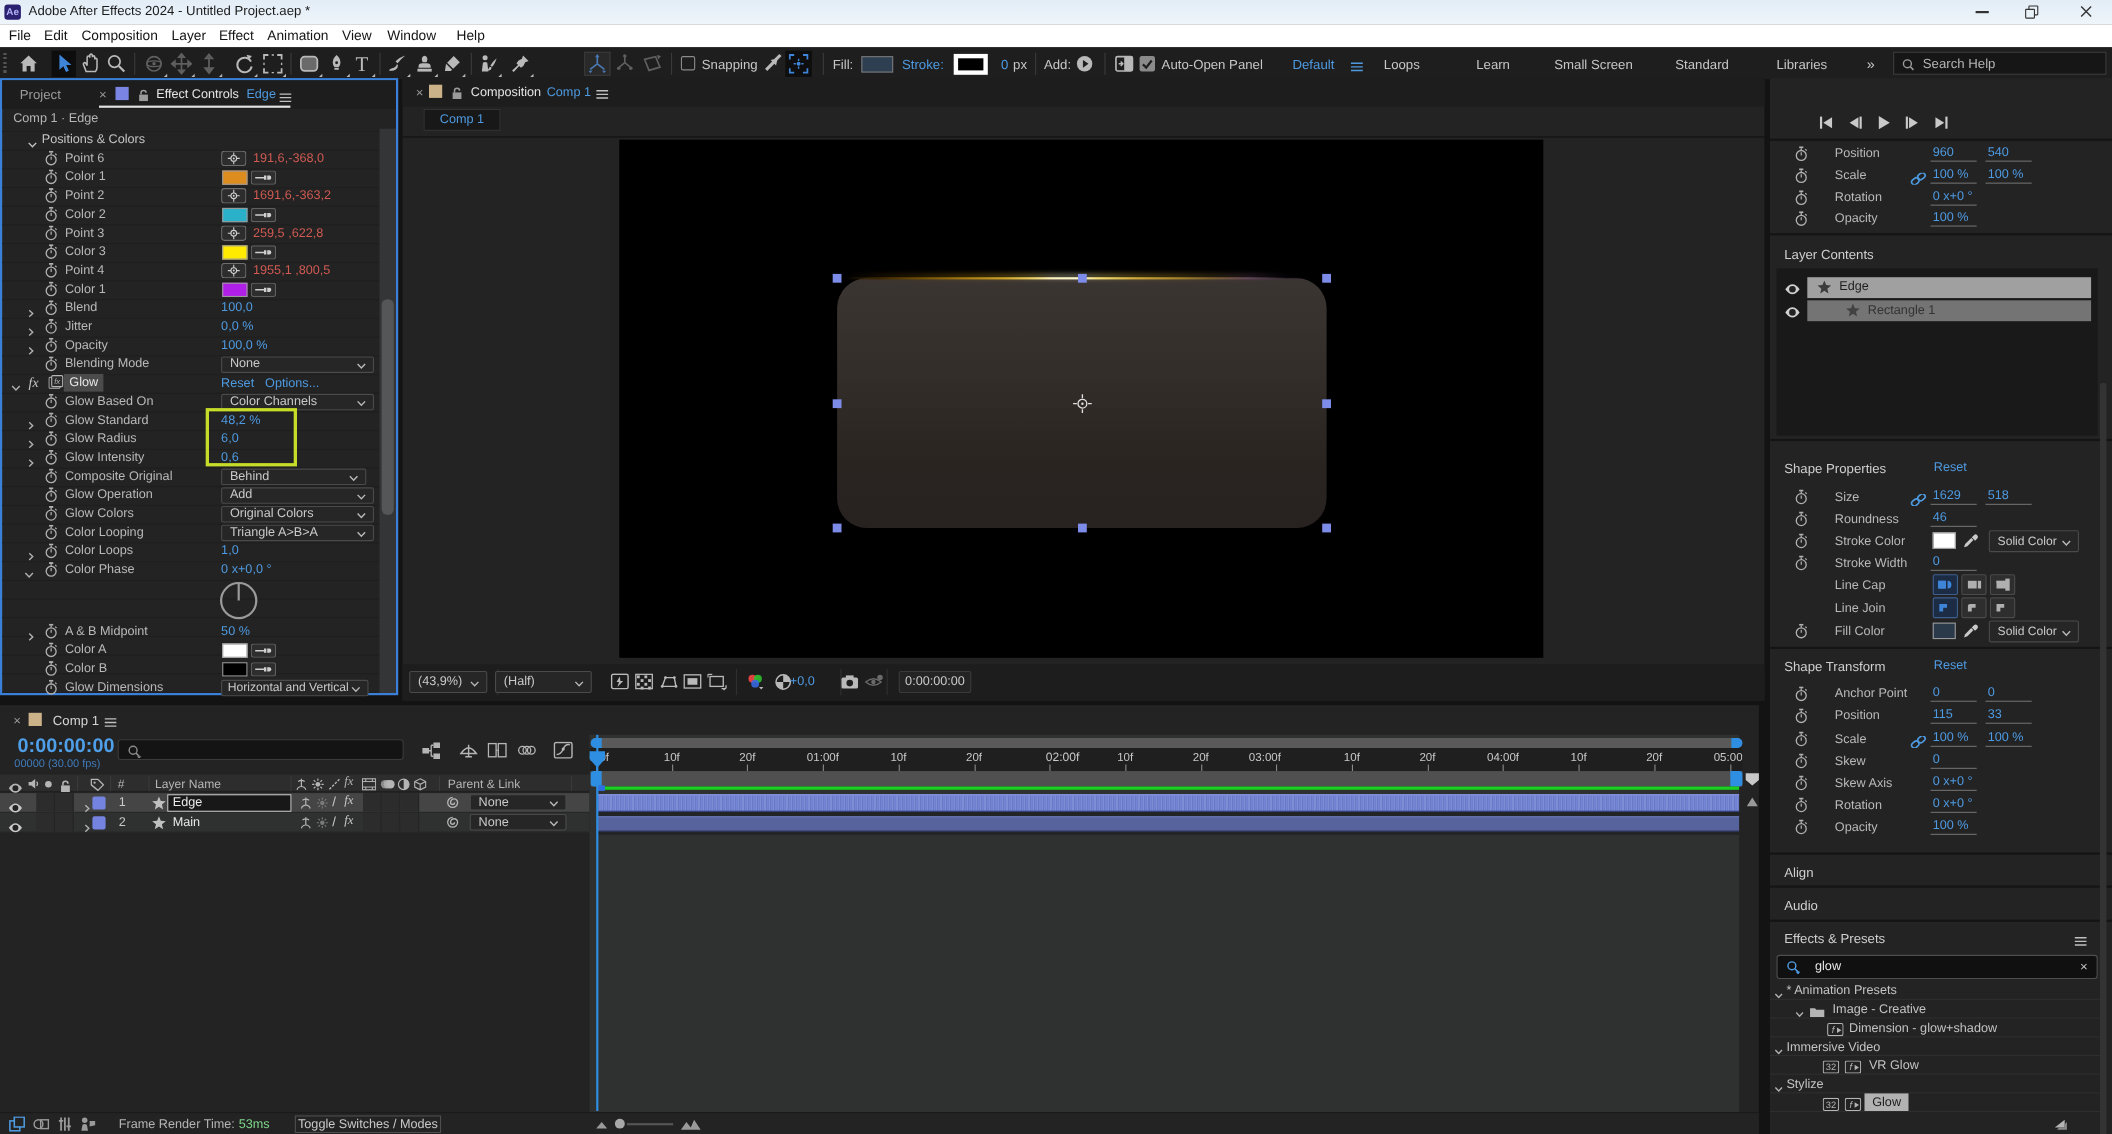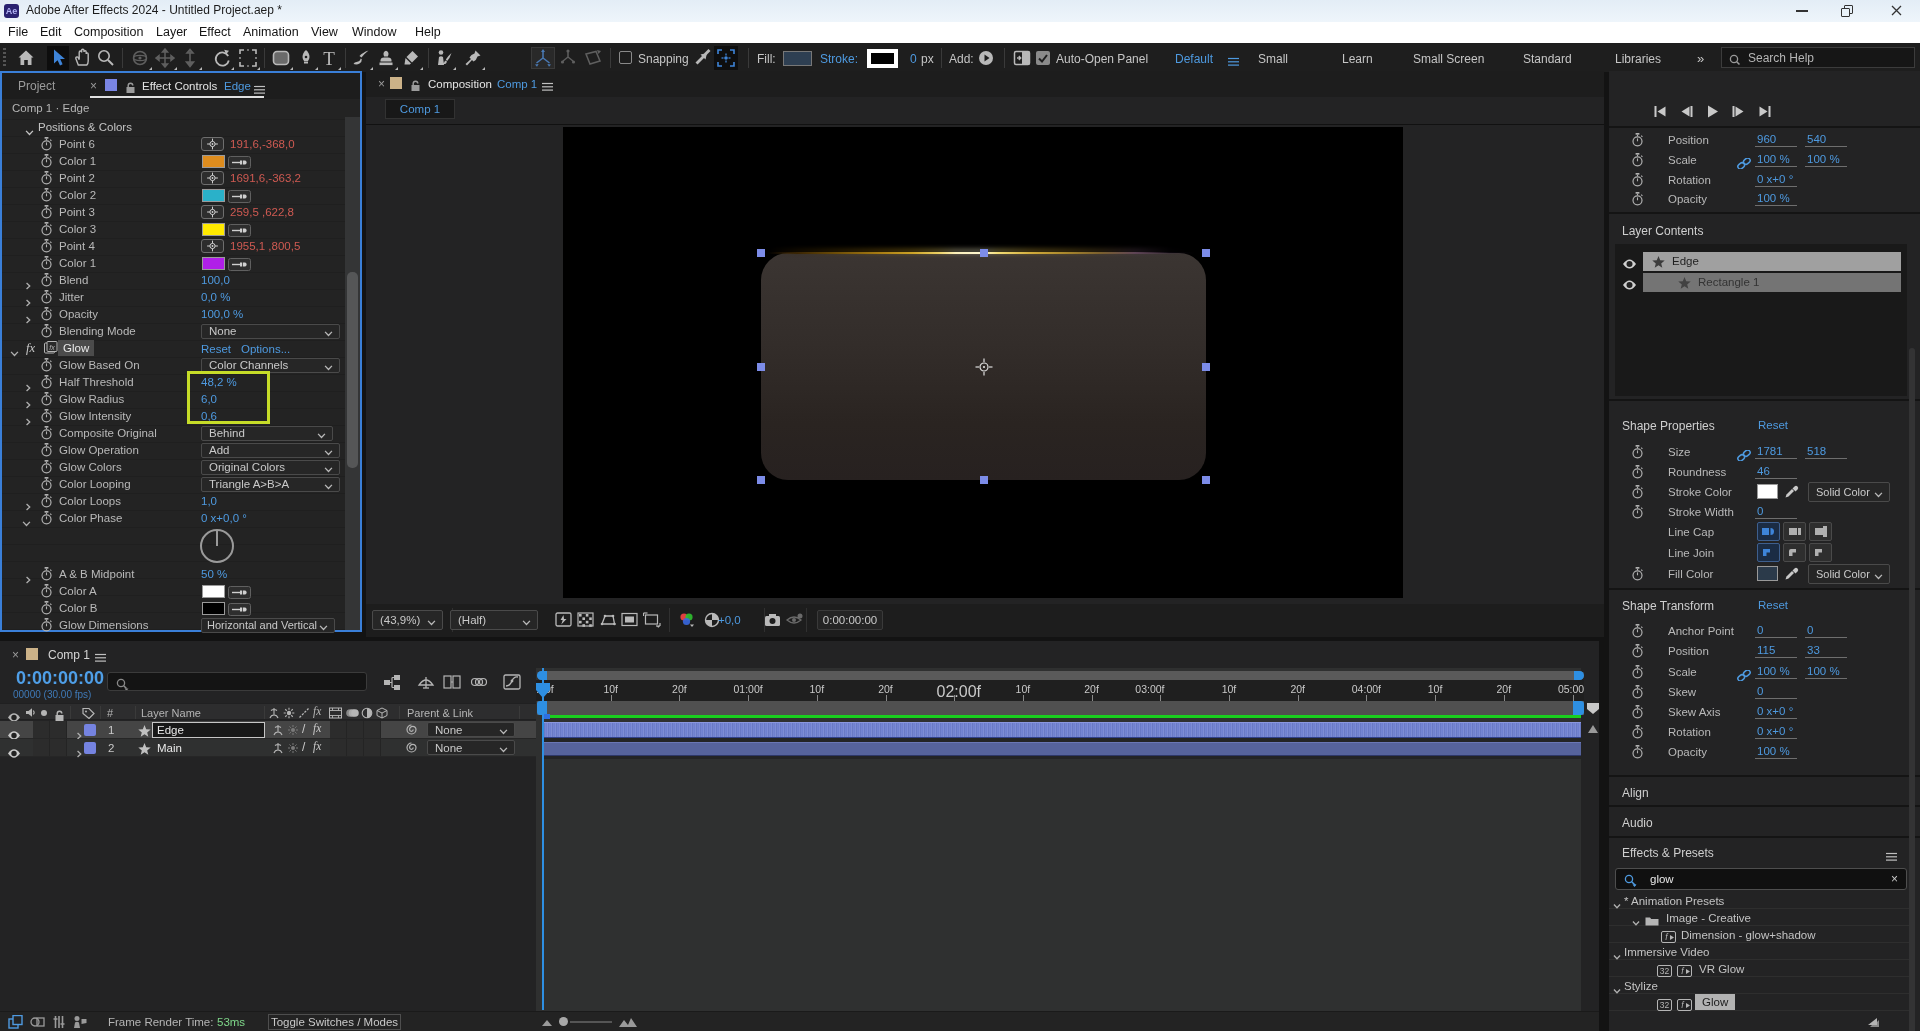--- a/index.html
+++ b/index.html
@@ -198,21 +198,21 @@
 <div class="a" style="left:1012.0px;top:48.0px;width:20px;height:20px"><svg style="" width="20" height="20" viewBox="0 0 20 20">
         <rect x="2.5" y="3.5" width="15" height="13" rx="1.5" fill="none" stroke="#b9b9b9" stroke-width="1.5"></rect>
         <rect x="10" y="3.5" width="7.5" height="13" fill="#b9b9b9"></rect>
         <path d="M5 10 l3.5 0 m-1.7 -2 l2 2 l-2 2" stroke="#b9b9b9" stroke-width="1.3" fill="none"></path>
       </svg></div>
 <div class="a" style="left:1036px;top:51px;width:14px;height:14px;background:#8a8a8a;border-radius:2px"><svg style="" width="14" height="14" viewBox="0 0 14 14">
         <path d="M3 7.5 L6 10.5 L11 4" stroke="#1e1e1e" stroke-width="2" fill="none"></path>
       </svg></div>
 <div class="a" style="left:1056px;top:52px;font-size:12px;color:#c6c6c6">Auto-Open Panel</div>
 <div class="a" style="left:1175px;top:52px;font-size:12px;color:#4e9ae0">Default</div>
-<div class="a" style="left:1258px;top:52px;font-size:12px;color:#c6c6c6">Small</div>
+<div class="a" style="left:1258px;top:52px;font-size:12px;color:#c6c6c6">Loops</div>
 <div class="a" style="left:1342px;top:52px;font-size:12px;color:#c6c6c6">Learn</div>
 <div class="a" style="left:1413px;top:52px;font-size:12px;color:#c6c6c6">Small Screen</div>
 <div class="a" style="left:1523px;top:52px;font-size:12px;color:#c6c6c6">Standard</div>
 <div class="a" style="left:1615px;top:52px;font-size:12px;color:#c6c6c6">Libraries</div>
 <div class="a" style="left:1228px;top:53px"><svg style="" width="11" height="10" viewBox="0 0 11 10">
         <g stroke="#4e9ae0" stroke-width="1.2">
           <line x1="0" y1="1.5" x2="11" y2="1.5"></line>
           <line x1="0" y1="4.8" x2="11" y2="4.8"></line>
           <line x1="0" y1="8.1" x2="11" y2="8.1"></line>
         </g>
@@ -518,21 +518,21 @@
       <span class="a" style="left:22px;top:4px"><svg style="" width="8" height="8" viewBox="0 0 8 8">
           <path d="M2.56 0.96 L5.76 4.0 L2.56 7.04" fill="none" stroke="#b0b0b0" stroke-width="1.3"></path>
         </svg></span>
       <span class="a" style="left:38px;top:1.5px"><svg style="" width="13" height="14" viewBox="0 0 13 14">
           <rect x="4.6" y="0" width="3.8" height="1.7" fill="#b0b0b0"></rect>
           <line x1="6.5" y1="1.7" x2="6.5" y2="3.4" stroke="#b0b0b0" stroke-width="1.2"></line>
           <line x1="10.2" y1="2.6" x2="11.4" y2="3.9" stroke="#b0b0b0" stroke-width="1.1"></line>
           <circle cx="6.5" cy="8.3" r="4.5" fill="none" stroke="#b0b0b0" stroke-width="1.2"></circle>
           <line x1="6.5" y1="8.3" x2="6.5" y2="5.4" stroke="#b0b0b0" stroke-width="1.1"></line>
         </svg></span>
-      <span class="a" style="left:57px;top:2.5px;font-size:11.5px;color:#b9b9b9">Half Threshold</span>
+      <span class="a" style="left:57px;top:2.5px;font-size:11.5px;color:#b9b9b9">Glow Standard</span>
       <span class="a blue" style="left:199px;top:2.5px;font-size:11.5px">48,2 %</span>
     </div>
 <div class="a" style="left:0;top:317.5px;width:358px;height:17px">
       <span class="a" style="left:22px;top:4px"><svg style="" width="8" height="8" viewBox="0 0 8 8">
           <path d="M2.56 0.96 L5.76 4.0 L2.56 7.04" fill="none" stroke="#b0b0b0" stroke-width="1.3"></path>
         </svg></span>
       <span class="a" style="left:38px;top:1.5px"><svg style="" width="13" height="14" viewBox="0 0 13 14">
           <rect x="4.6" y="0" width="3.8" height="1.7" fill="#b0b0b0"></rect>
           <line x1="6.5" y1="1.7" x2="6.5" y2="3.4" stroke="#b0b0b0" stroke-width="1.2"></line>
           <line x1="10.2" y1="2.6" x2="11.4" y2="3.9" stroke="#b0b0b0" stroke-width="1.1"></line>
@@ -925,21 +925,21 @@
           <circle cx="6.5" cy="8.3" r="4.5" fill="none" stroke="#b0b0b0" stroke-width="1.2"></circle>
           <line x1="6.5" y1="8.3" x2="6.5" y2="5.4" stroke="#b0b0b0" stroke-width="1.1"></line>
         </svg></span>
       <span class="a lbl" style="left:59px;top:3px">Size</span>
       <span class="a" style="left:127px;top:3.5px"><svg style="" width="16" height="11" viewBox="0 0 16 11">
           <g transform="rotate(-40 8 5.5)" fill="none" stroke="#4e9ae0" stroke-width="1.5">
             <rect x="0.8" y="3" width="7" height="5" rx="2.5"></rect>
             <rect x="8.2" y="3" width="7" height="5" rx="2.5"></rect>
           </g>
         </svg></span>
-      <span class="a uval" style="left:146px;top:2px;min-width:42px">1781</span>
+      <span class="a uval" style="left:146px;top:2px;min-width:42px">1629</span>
       <span class="a uval" style="left:196px;top:2px;min-width:42px">518</span>
     </div>
 <div class="a" style="left:0;top:392px;width:311px;height:18px">
       <span class="a" style="left:22px;top:2px"><svg style="" width="13" height="14" viewBox="0 0 13 14">
           <rect x="4.6" y="0" width="3.8" height="1.7" fill="#b0b0b0"></rect>
           <line x1="6.5" y1="1.7" x2="6.5" y2="3.4" stroke="#b0b0b0" stroke-width="1.2"></line>
           <line x1="10.2" y1="2.6" x2="11.4" y2="3.9" stroke="#b0b0b0" stroke-width="1.1"></line>
           <circle cx="6.5" cy="8.3" r="4.5" fill="none" stroke="#b0b0b0" stroke-width="1.2"></circle>
           <line x1="6.5" y1="8.3" x2="6.5" y2="5.4" stroke="#b0b0b0" stroke-width="1.1"></line>
         </svg></span>
@@ -1402,21 +1402,21 @@
 <div class="a" style="left:49.7px;top:3px;width:50px;text-align:center;font-size:10.5px;color:#c9c9c9">10f</div>
 <div class="a" style="left:74.7px;top:15px;width:1px;height:6px;background:#8a8a8a"></div>
 <div class="a" style="left:118.4px;top:3px;width:50px;text-align:center;font-size:10.5px;color:#c9c9c9">20f</div>
 <div class="a" style="left:143.4px;top:15px;width:1px;height:6px;background:#8a8a8a"></div>
 <div class="a" style="left:187.10000000000002px;top:3px;width:50px;text-align:center;font-size:10.5px;color:#c9c9c9">01:00f</div>
 <div class="a" style="left:212.10000000000002px;top:15px;width:1px;height:6px;background:#8a8a8a"></div>
 <div class="a" style="left:255.8px;top:3px;width:50px;text-align:center;font-size:10.5px;color:#c9c9c9">10f</div>
 <div class="a" style="left:280.8px;top:15px;width:1px;height:6px;background:#8a8a8a"></div>
 <div class="a" style="left:324.5px;top:3px;width:50px;text-align:center;font-size:10.5px;color:#c9c9c9">20f</div>
 <div class="a" style="left:349.5px;top:15px;width:1px;height:6px;background:#8a8a8a"></div>
-<div class="a" style="left:395px;top:3px;width:50px;text-align:right;font-size:16px;color:#c9c9c9">02:00f</div>
+<div class="a" style="left:405px;top:3px;width:50px;text-align:center;font-size:11px;color:#c9c9c9">02:00f</div>
 <div class="a" style="left:418.20000000000005px;top:15px;width:1px;height:6px;background:#8a8a8a"></div>
 <div class="a" style="left:461.90000000000003px;top:3px;width:50px;text-align:center;font-size:10.5px;color:#c9c9c9">10f</div>
 <div class="a" style="left:486.90000000000003px;top:15px;width:1px;height:6px;background:#8a8a8a"></div>
 <div class="a" style="left:530.6px;top:3px;width:50px;text-align:center;font-size:10.5px;color:#c9c9c9">20f</div>
 <div class="a" style="left:555.6px;top:15px;width:1px;height:6px;background:#8a8a8a"></div>
 <div class="a" style="left:599.3000000000001px;top:3px;width:50px;text-align:left;font-size:10.5px;color:#c9c9c9">03:00f</div>
 <div class="a" style="left:624.3000000000001px;top:15px;width:1px;height:6px;background:#8a8a8a"></div>
 <div class="a" style="left:668.0px;top:3px;width:50px;text-align:center;font-size:10.5px;color:#c9c9c9">10f</div>
 <div class="a" style="left:693.0px;top:15px;width:1px;height:6px;background:#8a8a8a"></div>
 <div class="a" style="left:736.7px;top:3px;width:50px;text-align:center;font-size:10.5px;color:#c9c9c9">20f</div>

